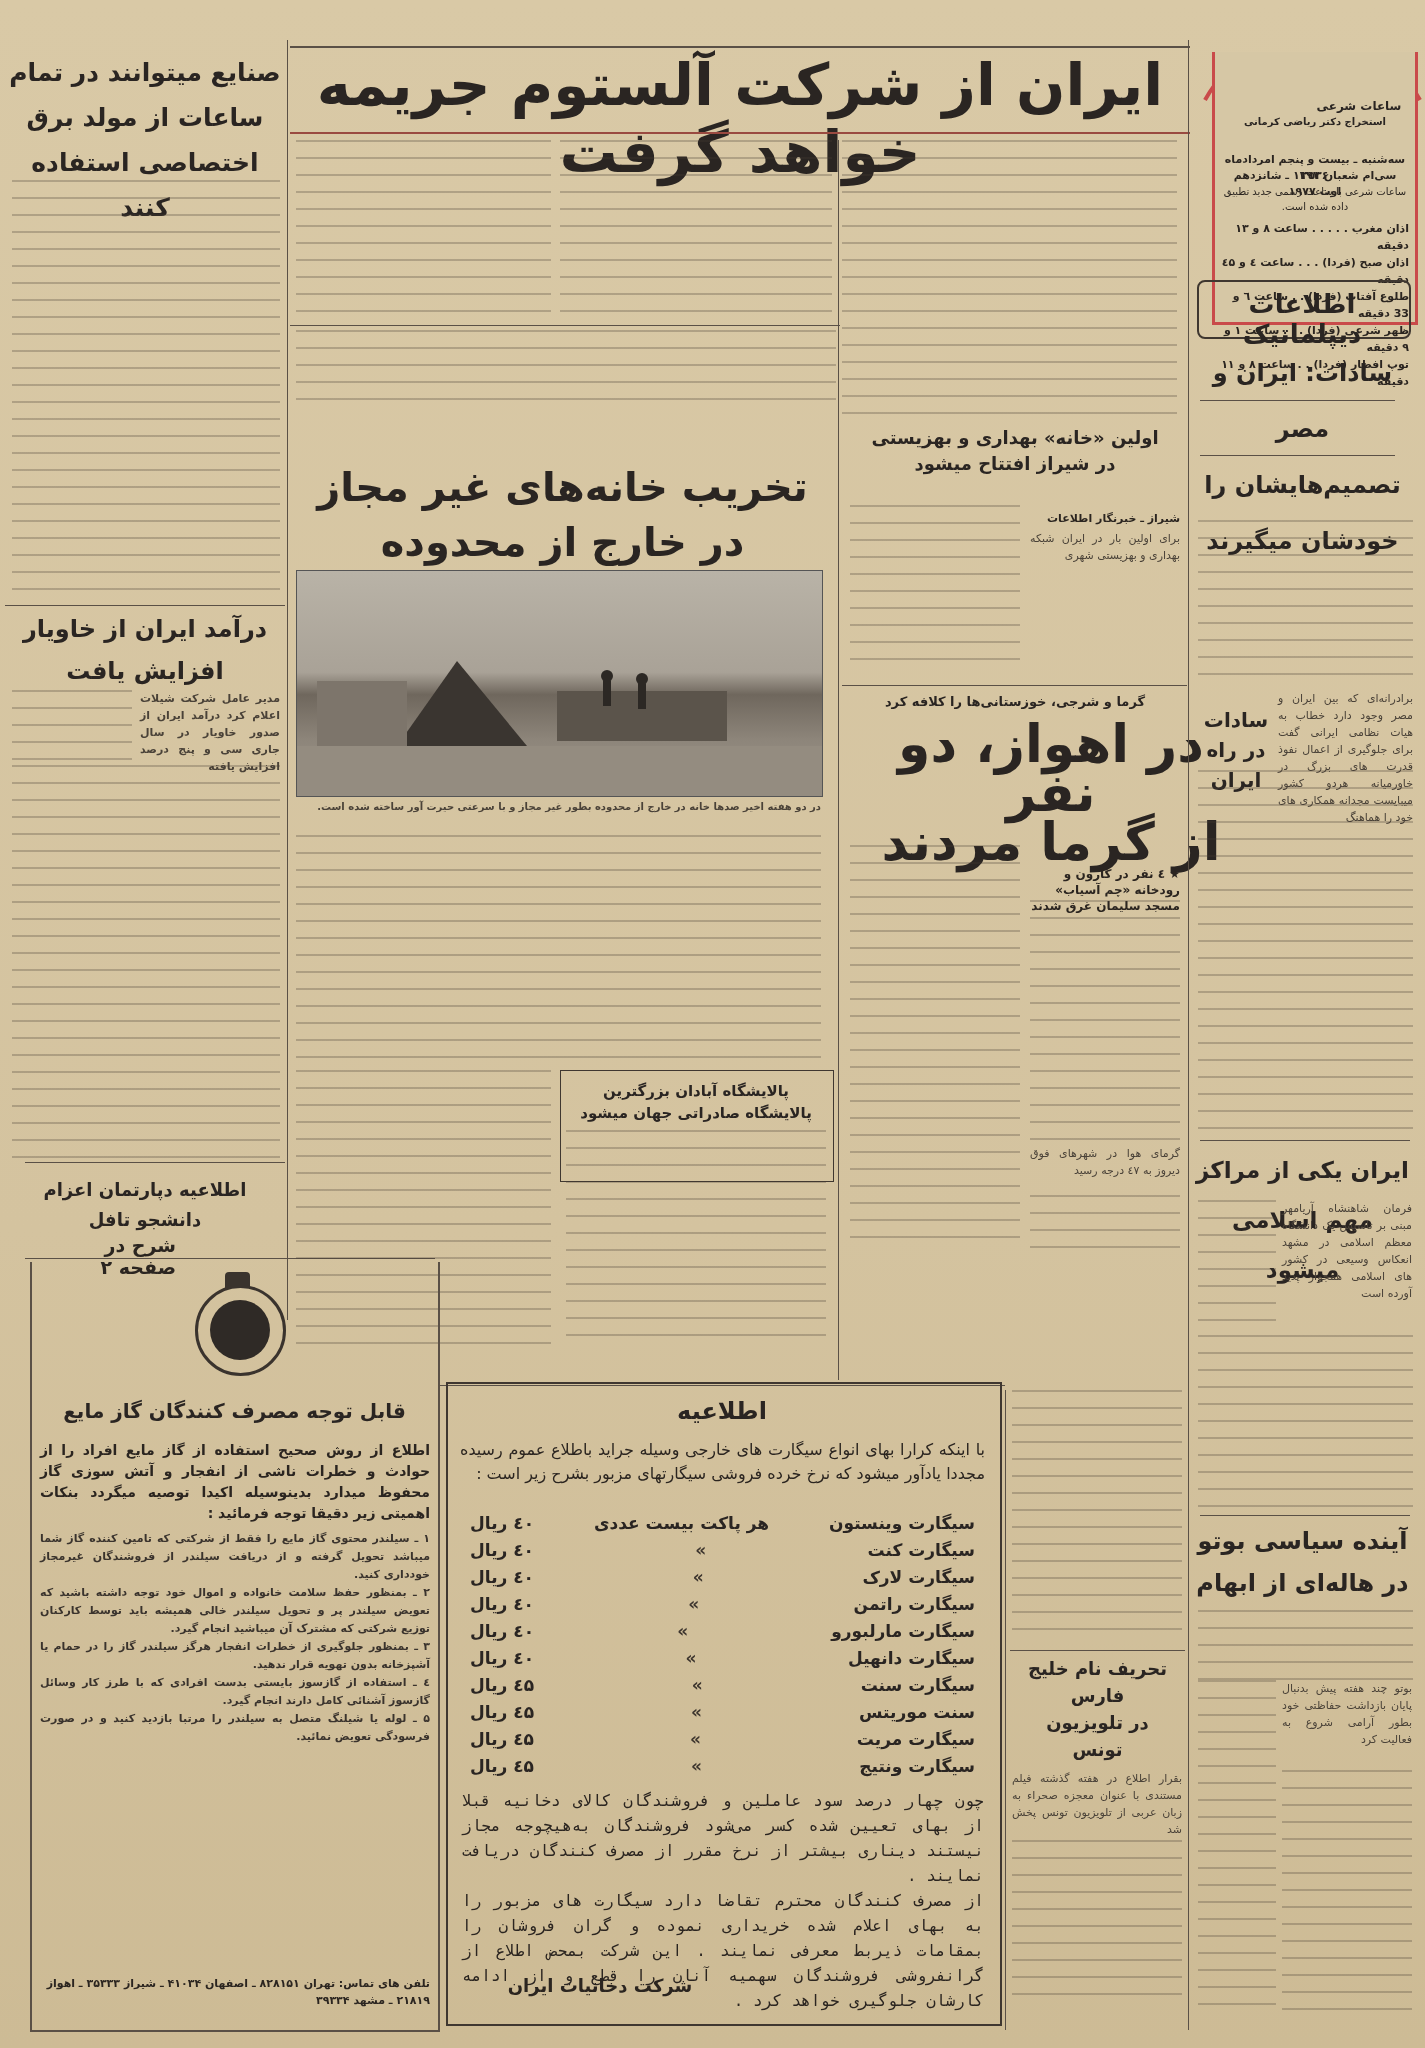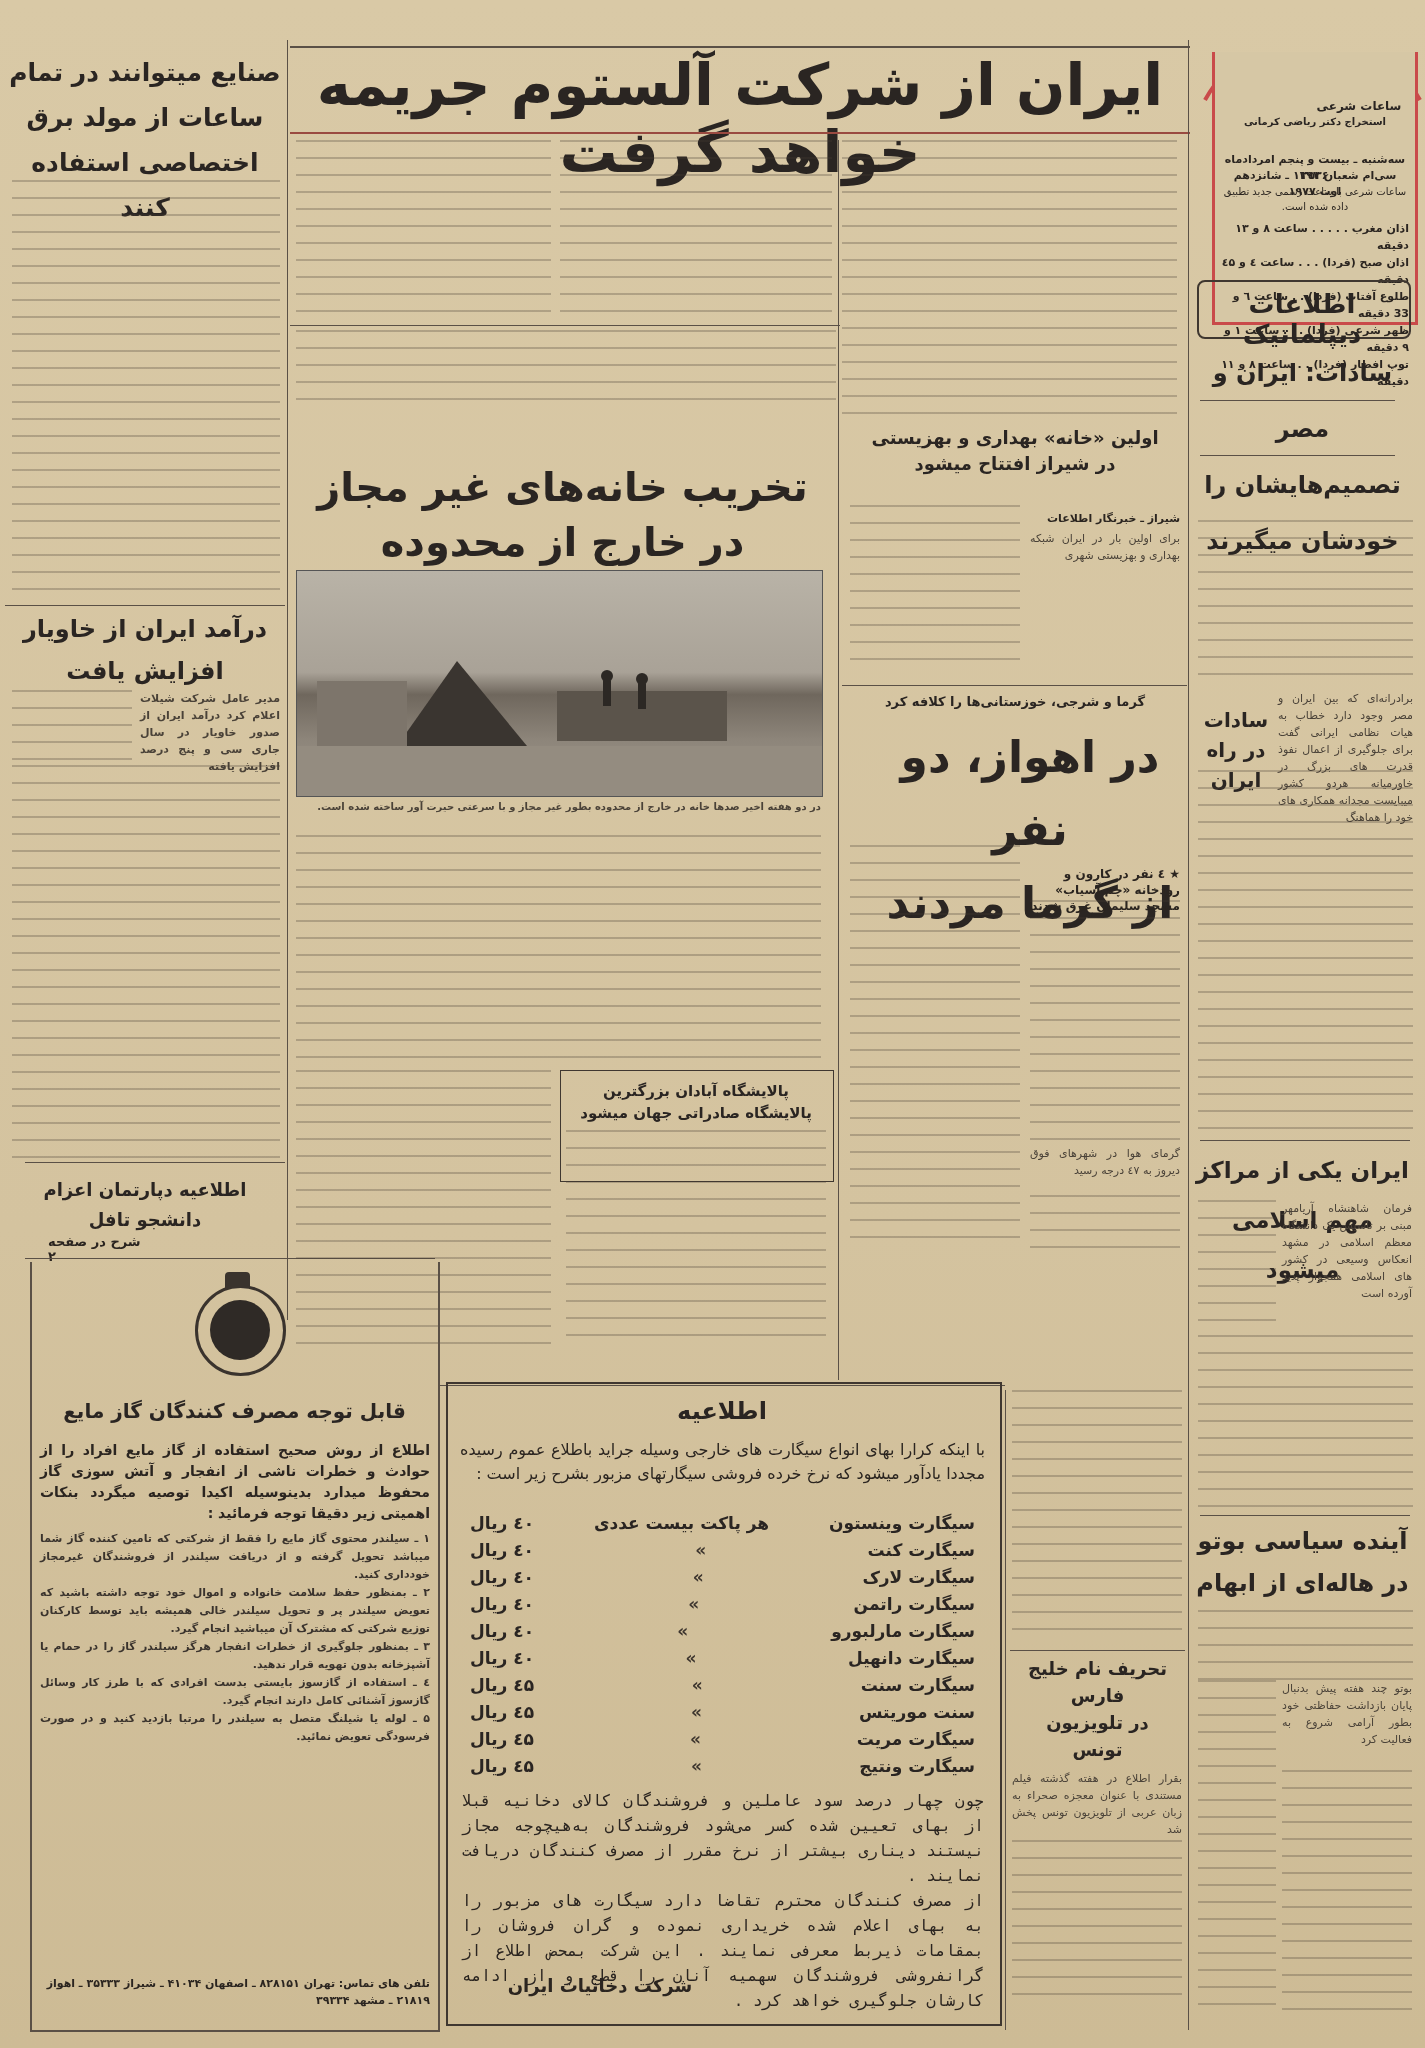--- a/index.html
+++ b/index.html
@@ -87,21 +87,21 @@
   </div>
   <div class="abs body-text" style="left:140px;top:690px;width:140px;font-size:11px;font-weight:bold;">مدیر عامل شرکت شیلات اعلام کرد درآمد ایران از صدور خاویار در سال جاری سی و پنج درصد افزایش یافته</div>
   <div class="filler" style="left:12px;top:690px;width:120px;height:70px;"></div>
   <div class="filler" style="left:12px;top:765px;width:268px;height:395px;"></div>
   <div class="rule-h" style="left:25px;top:1162px;width:260px;"></div>
 
   <div class="hl abs" style="left:5px;top:1175px;width:280px;font-size:18px;line-height:30px;">
     <div>اطلاعیه دپارتمان اعزام</div>
     <div>دانشجو تافل</div>
   </div>
-  <div class="abs rtl" style="left:48px;top:1234px;width:100px;font-size:13px;font-weight:bold;text-align:left;">شرح در صفحه ۲</div>
+  <div class="abs rtl" style="left:76px;top:1234px;width:100px;font-size:19px;font-weight:bold;text-align:right;">شرح در صفحه ۲</div>
   <div class="rule-h" style="left:25px;top:1258px;width:410px;"></div>
 
   <div class="rule-v" style="left:838px;top:140px;height:1240px;"></div>
   <div class="hl abs" style="left:290px;top:460px;width:545px;font-size:40px;line-height:55px;">
     <div>تخریب خانه‌های غیر مجاز</div>
     <div>در خارج از محدوده</div>
   </div>
   <div class="photo" style="left:296px;top:570px;width:525px;height:225px;">
     <svg width="525" height="225" viewBox="0 0 525 225">
       <polygon points="100,175 160,90 230,175" fill="#3a3530"></polygon>
@@ -128,21 +128,21 @@
   <div class="hl abs" style="left:845px;top:425px;width:340px;font-size:18px;line-height:26px;">
     <div>اولین «خانه» بهداری و بهزیستی</div>
     <div>در شیراز افتتاح میشود</div>
   </div>
   <div class="abs rtl" style="left:1030px;top:512px;width:150px;font-size:11px;font-weight:bold;">شیراز ـ خبرنگار اطلاعات</div>
   <div class="abs body-text" style="left:1030px;top:530px;width:150px;">برای اولین بار در ایران شبکه بهداری و بهزیستی شهری</div>
   <div class="filler" style="left:850px;top:505px;width:170px;height:170px;"></div>
   <div class="rule-h" style="left:842px;top:685px;width:345px;"></div>
 
   <div class="hl abs" style="left:845px;top:695px;width:340px;font-size:13px;">گرما و شرجی، خوزستانی‌ها را کلافه کرد</div>
-  <div class="hl abs" style="left:860px;top:720px;width:340px;font-size:44px;line-height:73px;">
+  <div class="hl abs" style="left:881px;top:720px;width:340px;font-size:52px;line-height:49px;">
     <div>در اهواز، دو نفر</div>
     <div>از گرما مردند</div>
   </div>
   <div class="abs rtl" style="left:1030px;top:845px;width:150px;font-size:12px;font-weight:bold;line-height:16px;margin-top:21px;">
     <span>★ </span><span>٤ نفر در کارون و رودخانه «چم آسیاب» مسجد سلیمان غرق شدند</span>
   </div>
   <div class="abs body-text" style="left:1030px;top:1145px;width:150px;">گرمای هوا در شهرهای فوق دیروز به ٤۷ درجه رسید</div>
   <div class="filler" style="left:850px;top:845px;width:170px;height:395px;"></div>
   <div class="filler" style="left:1030px;top:900px;width:150px;height:240px;"></div>
   <div class="filler" style="left:1030px;top:1195px;width:150px;height:60px;"></div>

